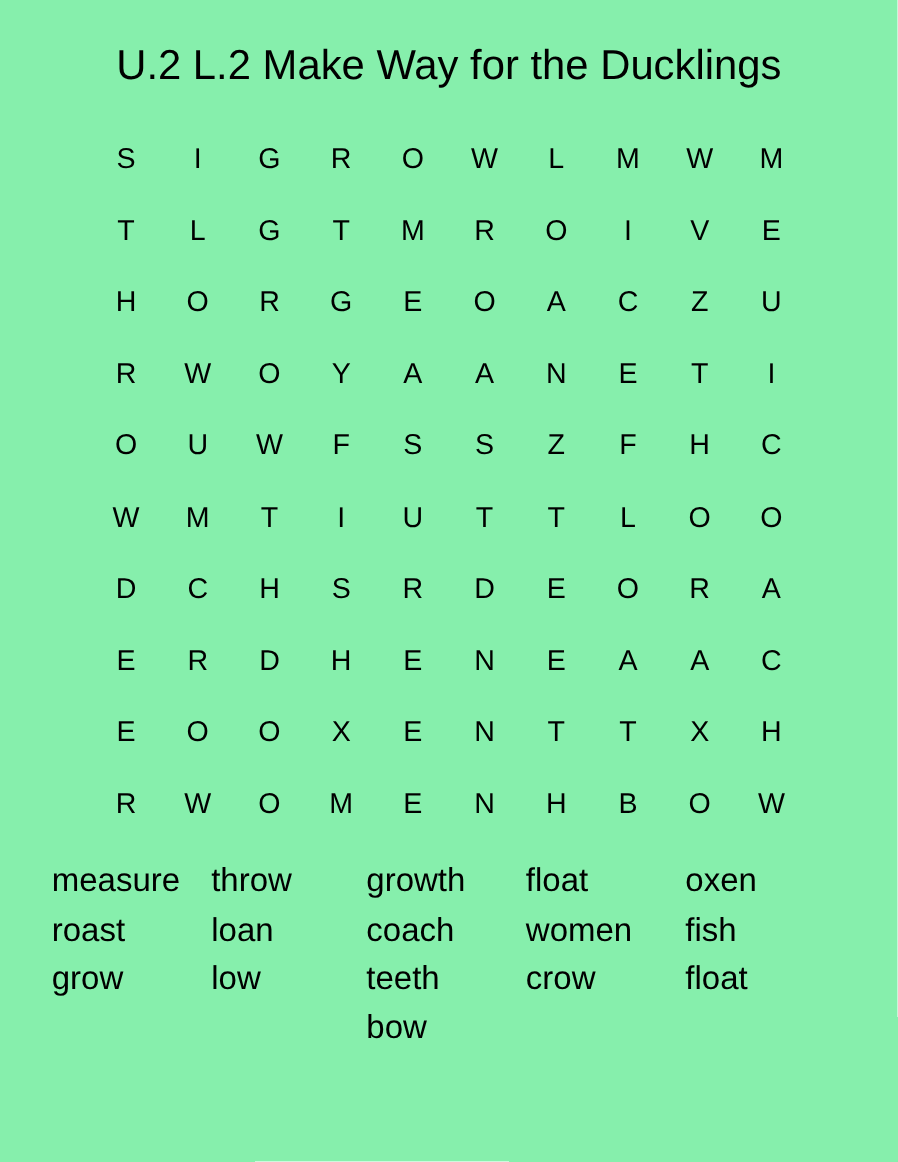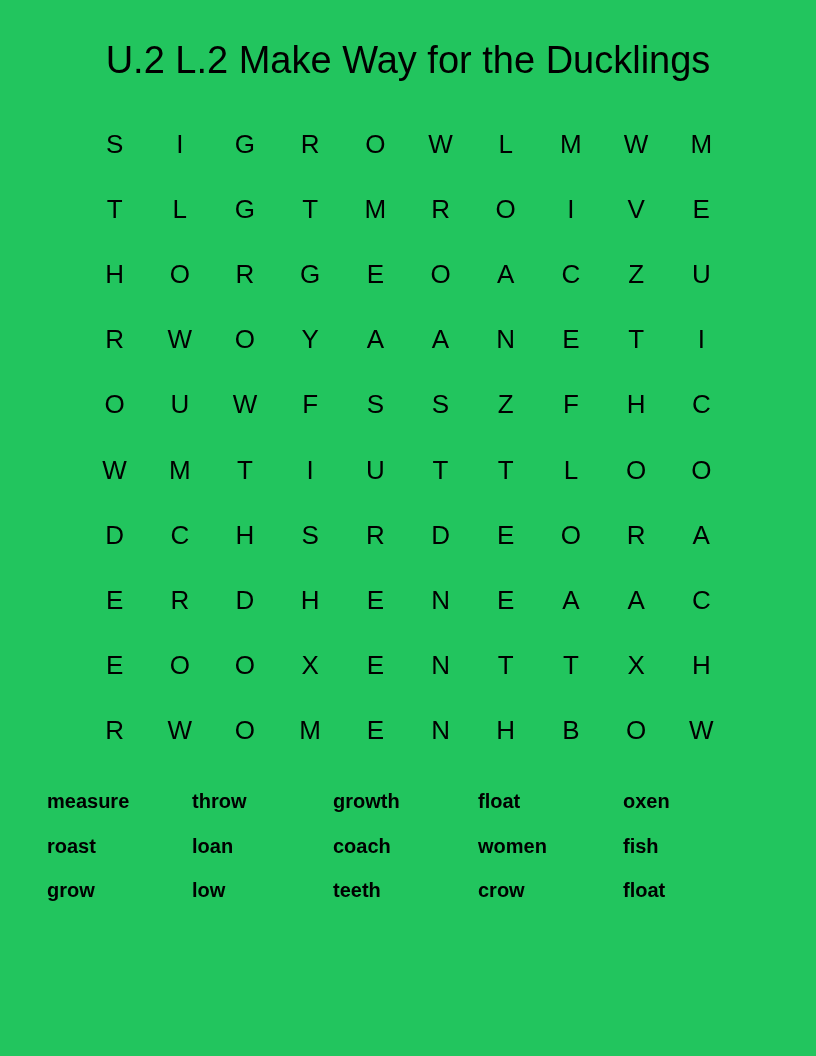--- a/index.html
+++ b/index.html
@@ -47,30 +47,29 @@
     top: 779px;
     left: 47px;
     display: grid;
     grid-template-columns: 145px 141px 145px 145px 140px;
     align-items: start;
   }
   .word-col {
     display: block;
   }
   .word-item {
-    font-size: 20px;
+    font-size: 30px;
     line-height: 44.5px;
     white-space: nowrap;
-    font-weight: bold;
   }
 </style>
 </head>
 <body>
 
-<div class="page" style="background: #22c55e; color: rgb(0, 0, 0);">
+<div class="page" style="background: #86efac; color: rgb(0, 0, 0);">
   <div class="title">U.2 L.2 Make Way for the Ducklings</div>
 
   <div class="grid" id="letter-grid">
       <span class="cell">S</span>
       <span class="cell">I</span>
       <span class="cell">G</span>
       <span class="cell">R</span>
       <span class="cell">O</span>
       <span class="cell">W</span>
       <span class="cell">L</span>
@@ -177,20 +176,21 @@
       </div>
       <div class="word-col">
         <div class="word-item">throw</div>
         <div class="word-item">loan</div>
         <div class="word-item">low</div>
       </div>
       <div class="word-col">
         <div class="word-item">growth</div>
         <div class="word-item">coach</div>
         <div class="word-item">teeth</div>
+        <div class="word-item">bow</div>
       </div>
       <div class="word-col">
         <div class="word-item">float</div>
         <div class="word-item">women</div>
         <div class="word-item">crow</div>
       </div>
       <div class="word-col">
         <div class="word-item">oxen</div>
         <div class="word-item">fish</div>
         <div class="word-item">float</div>

